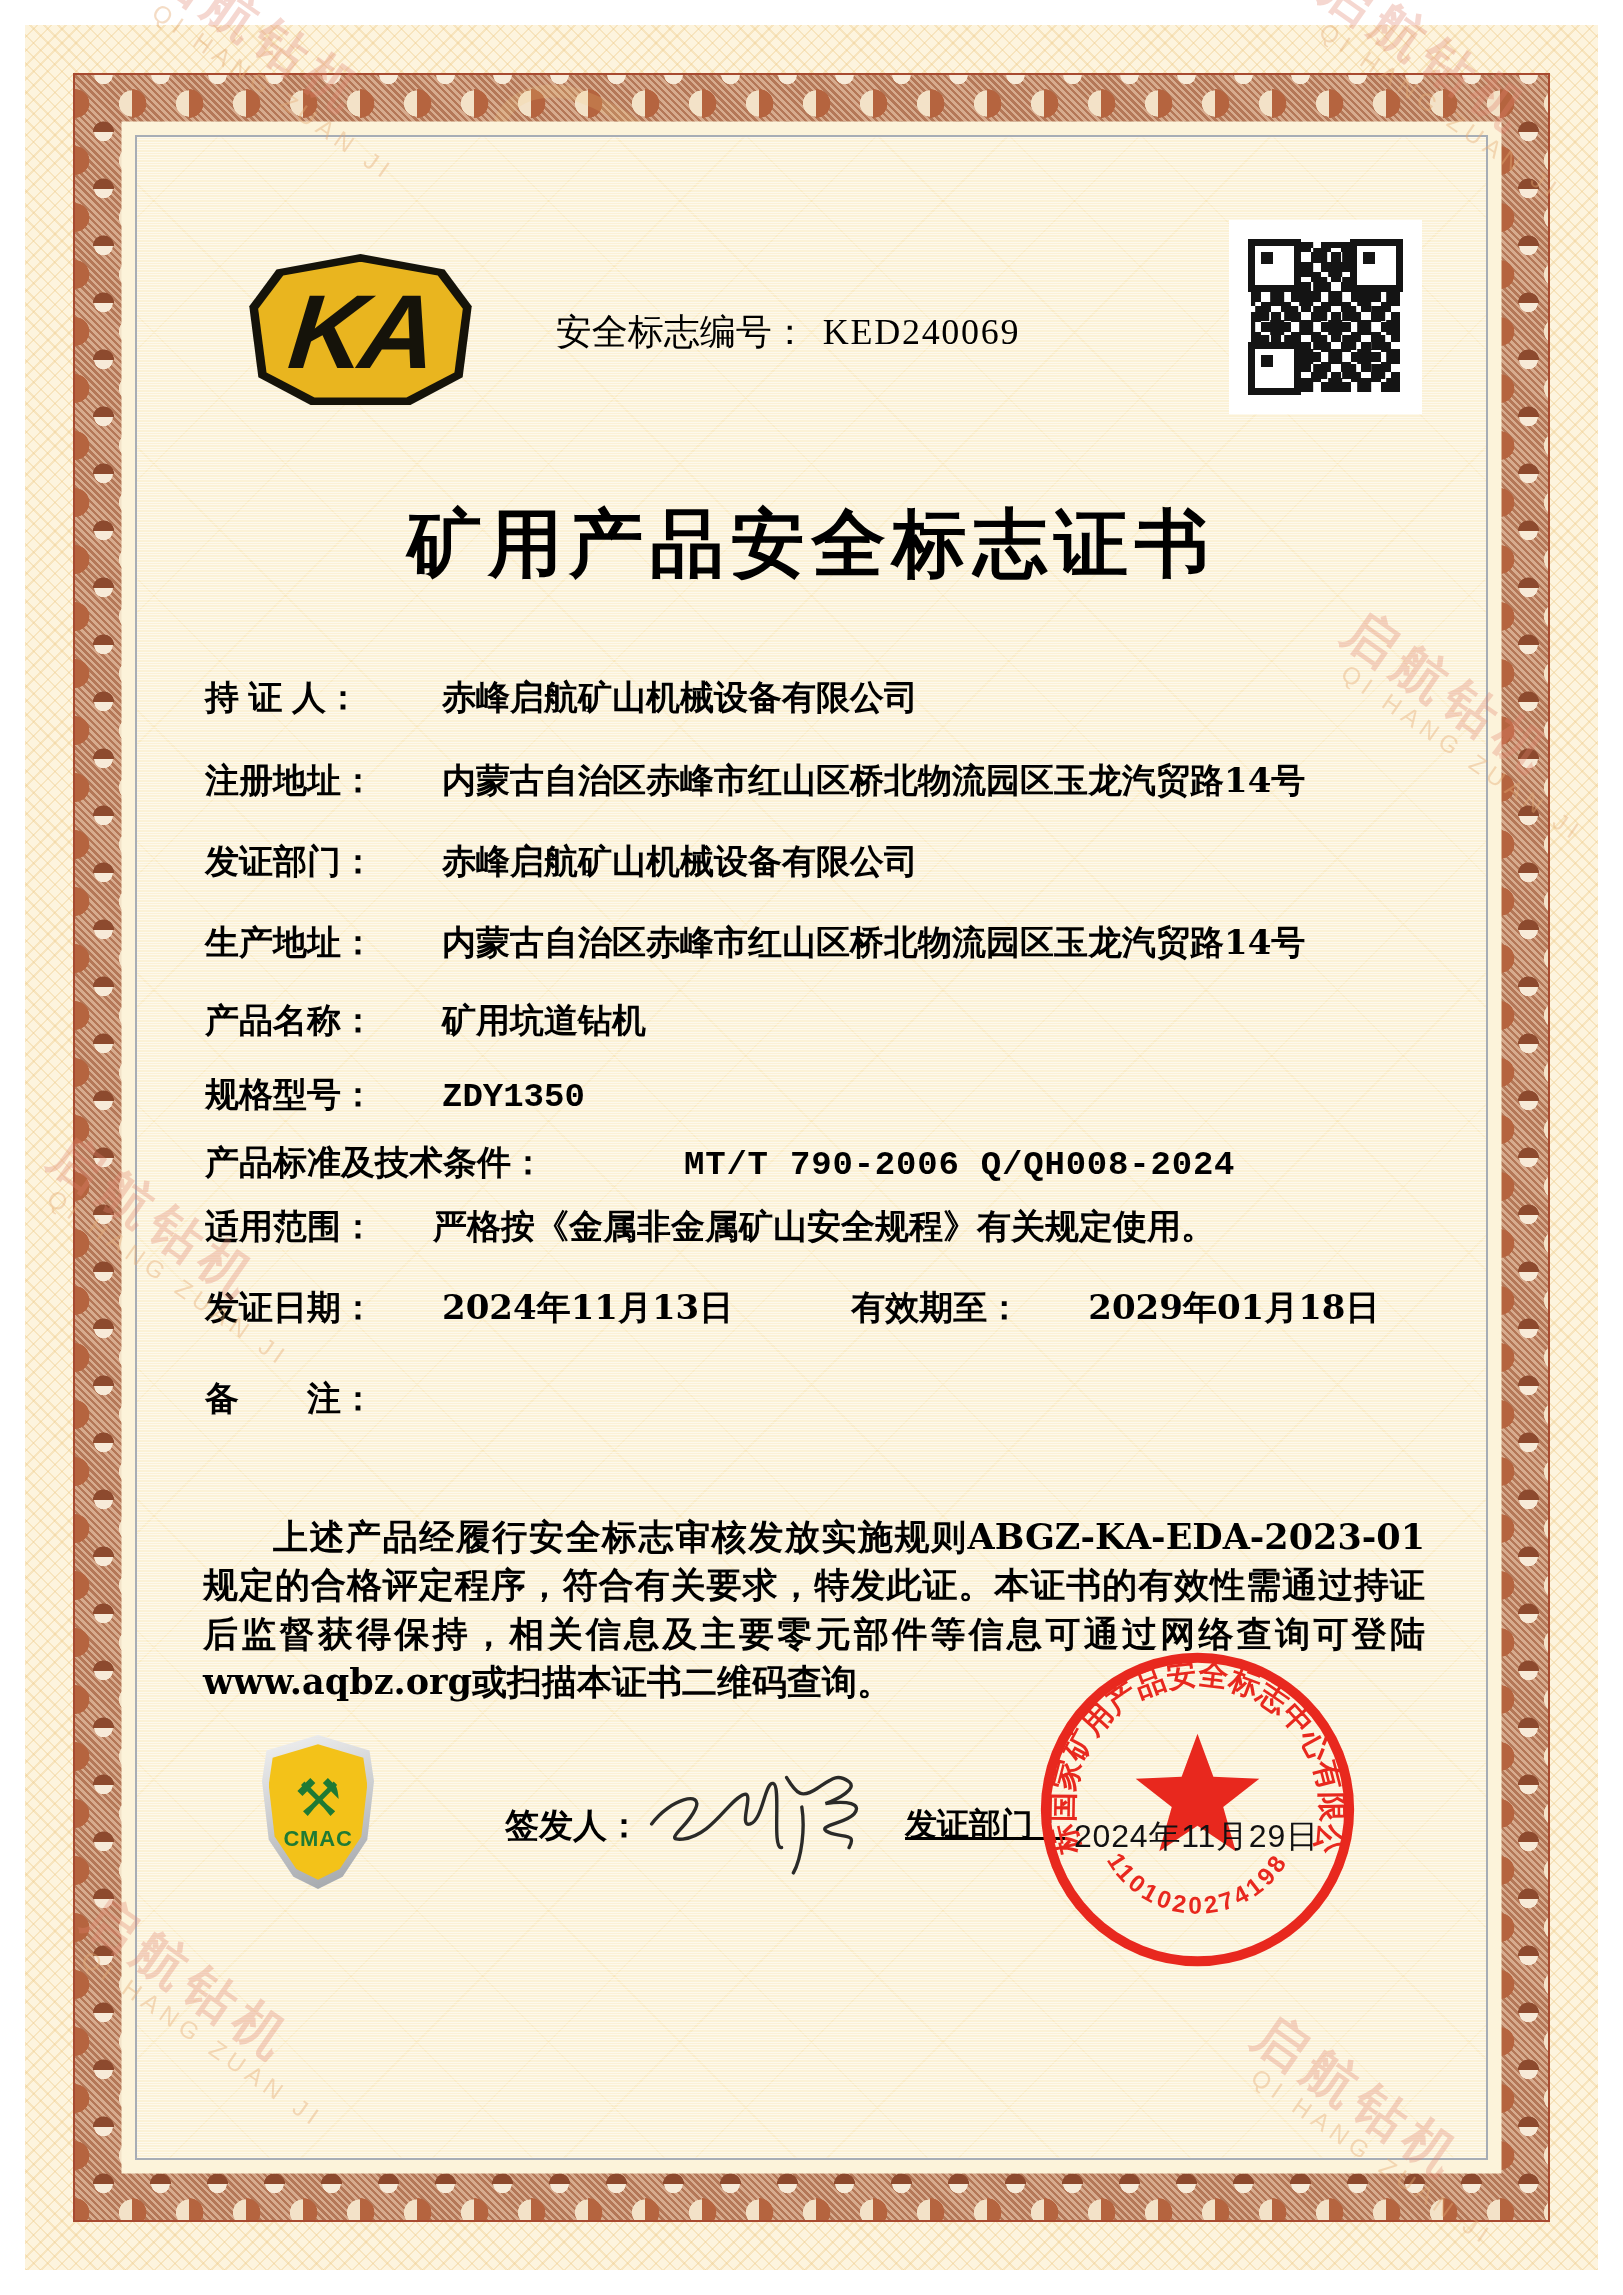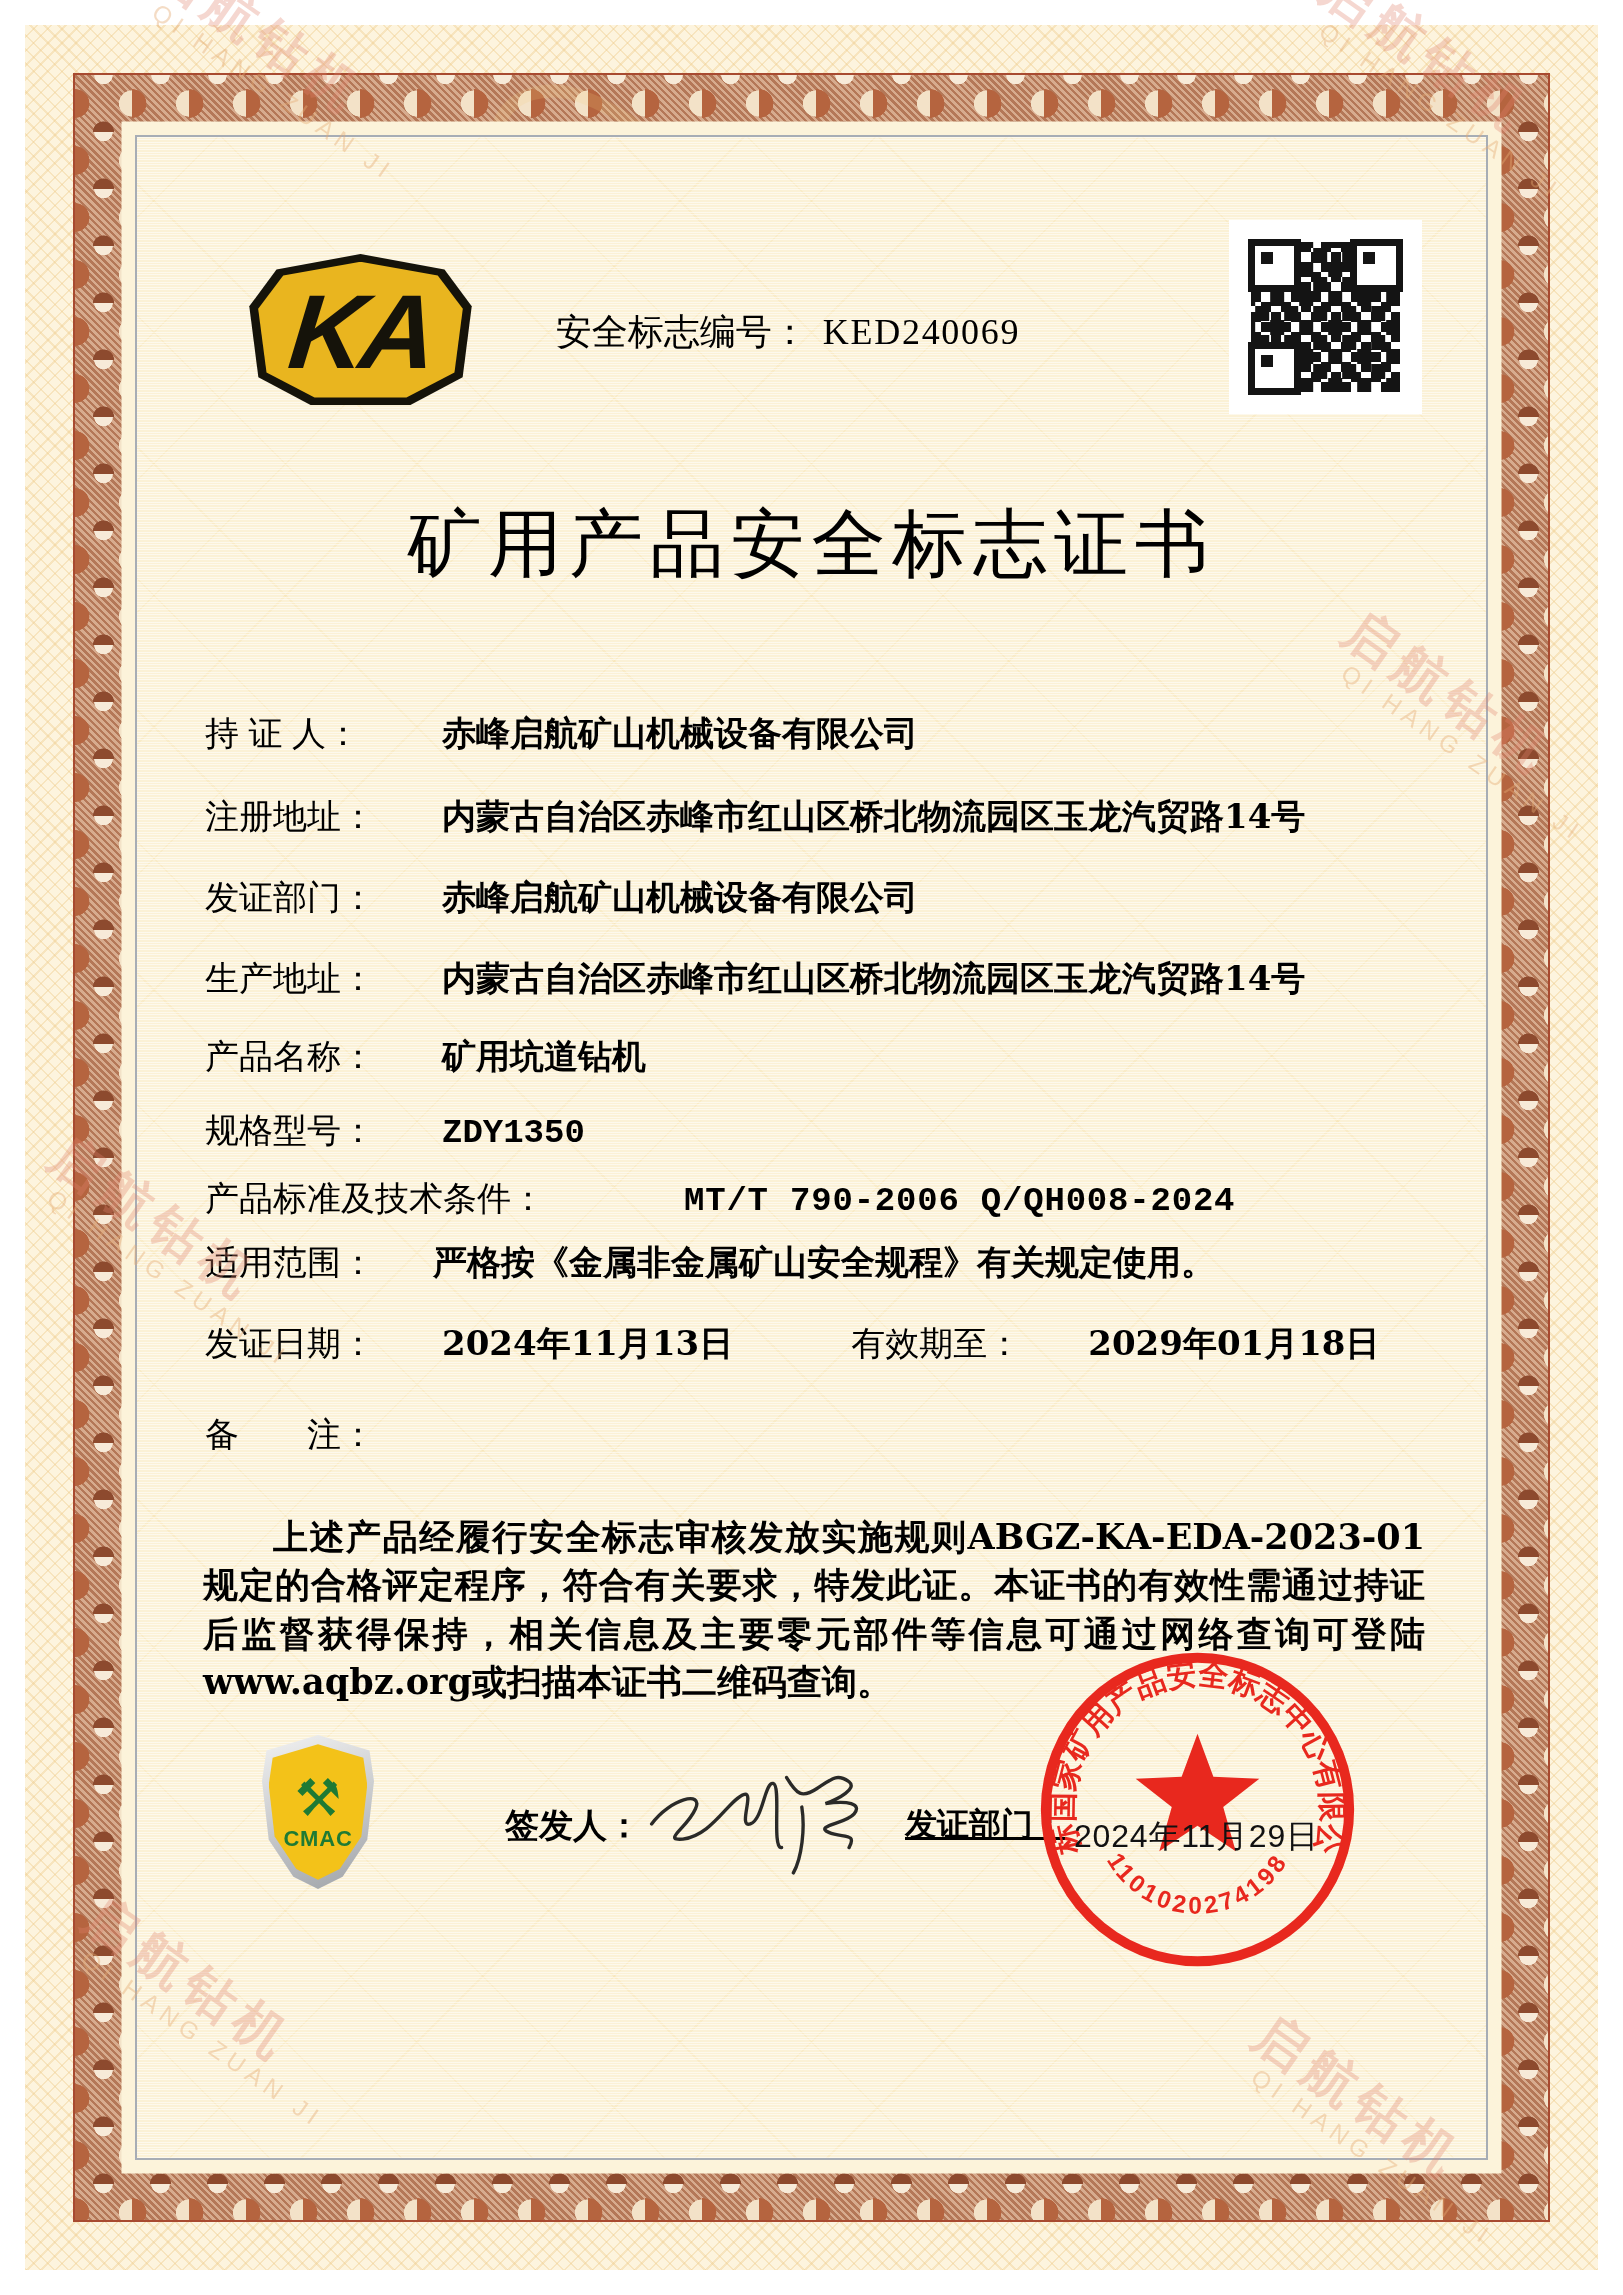--- a/index.html
+++ b/index.html
@@ -55,26 +55,26 @@
   .qr-mods{position:absolute;inset:22px;
       background-image:
         conic-gradient(#141414 90deg, transparent 0 180deg, #141414 0 270deg, transparent 0),
         conic-gradient(transparent 90deg, #141414 0 180deg, transparent 0 270deg, #141414 0);
       background-size:20px 20px,29px 29px;background-position:0 0,4.2px 6px;}
   .finder{position:absolute;width:39px;height:39px;border:7.6px solid #141414;background:#fff;}
   .finder::after{content:"";position:absolute;left:6px;top:6px;width:12px;height:12px;background:#141414;}
   .f-tl{left:18.6px;top:18.6px;} .f-tr{right:18.6px;top:18.6px;} .f-bl{left:18.6px;bottom:18.6px;}
   
   .title{position:absolute;left:0;top:358px;width:100%;text-align:center;
-      font-family:"DejaVu Serif","Liberation Serif",serif;font-weight:400;
+      font-family:"DejaVu Serif","Liberation Serif",serif;font-weight:700;
       font-size:74px;letter-spacing:6.8px;color:#000;}
   
   .row{position:absolute;left:68px;right:59px;display:flex;align-items:baseline;
       font-size:34px;color:#000;white-space:nowrap;}
-  .flabel{font-weight:400;min-width:203px;font-family:"Liberation Sans",sans-serif;margin-top:36px;}
+  .flabel{font-weight:700;min-width:203px;font-family:"Liberation Sans",sans-serif;}
   .flabel.wide{min-width:0;}
   .fvalue{font-family:"DejaVu Serif","Liberation Serif",serif;font-weight:700;margin-left:34px;}
   .fvalue.std{margin-left:101px;font-family:"Liberation Mono",monospace;letter-spacing:0.8px;}
   .pair2{margin-left:118px;display:flex;align-items:baseline;}
   
   .statement{position:absolute;left:66px;right:61px;top:1376px;
       font-family:"DejaVu Serif","Liberation Serif",serif;font-weight:700;
       font-size:35px;line-height:1.38;color:#000;text-indent:2em;text-align:justify;}
   
   .cmac{position:absolute;left:125px;top:1598px;width:112px;height:154px;

